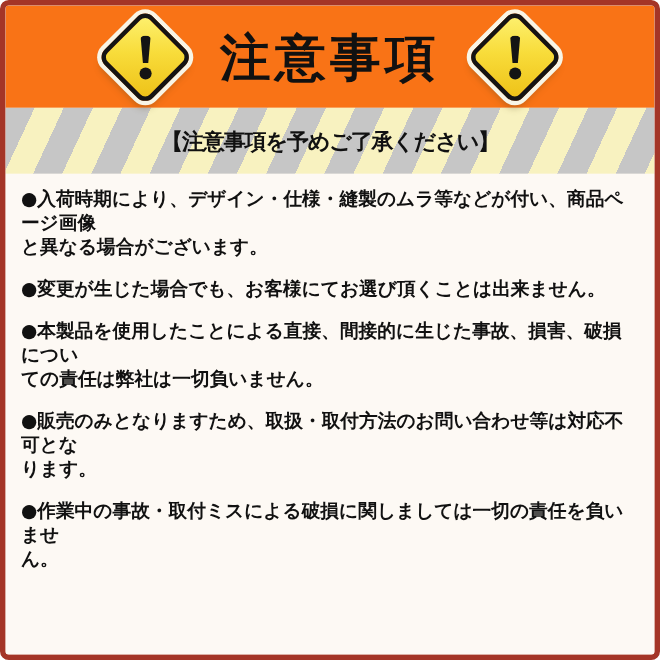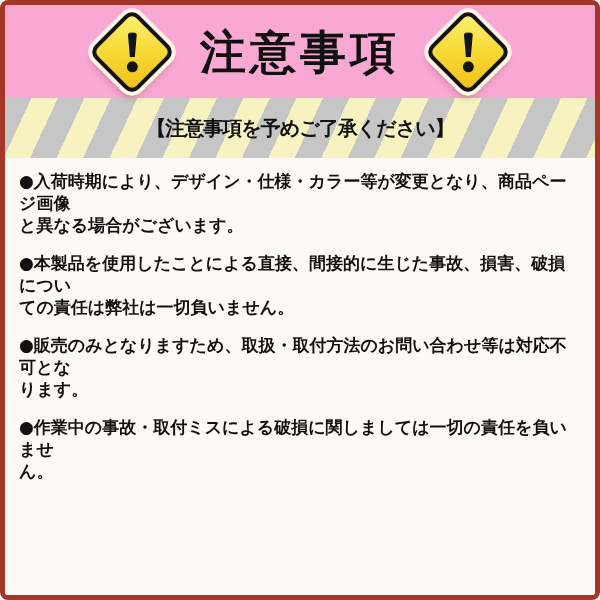--- a/index.html
+++ b/index.html
@@ -15,21 +15,21 @@
     width: 600px;
     height: 600px;
     border: 5px solid #a43527;
     border-radius: 8px;
     background: #fcf8f0;
     overflow: hidden;
   }
   
   .header {
     height: 93px;
-    background: #f9a8d4;
+    background: #f97316;
     display: flex;
     align-items: center;
     justify-content: center;
     gap: 26px;
   }
   .page-title {
     margin: 0;
     font-size: 46px;
     font-weight: bold;
     letter-spacing: 4px;
@@ -139,22 +139,23 @@
         </span>
       </span>
     </span>
   </div>
 
   <div class="band">
     <div class="band-text">【注意事項を予めご了承ください】</div>
   </div>
 
   <div class="content">
-    <p class="notice">●入荷時期により、デザイン・仕様・カラー等が変更となり、商品ページ画像
+    <p class="notice">●入荷時期により、デザイン・仕様・縫製のムラ等などが付い、商品ページ画像
 と異なる場合がございます。</p>
+    <p class="notice">●変更が生じた場合でも、お客様にてお選び頂くことは出来ません。</p>
     <p class="notice">●本製品を使用したことによる直接、間接的に生じた事故、損害、破損につい
 ての責任は弊社は一切負いません。</p>
     <p class="notice">●販売のみとなりますため、取扱・取付方法のお問い合わせ等は対応不可とな
 ります。</p>
     <p class="notice">●作業中の事故・取付ミスによる破損に関しましては一切の責任を負いませ
 ん。</p>
 
   </div>
 
 </div>

